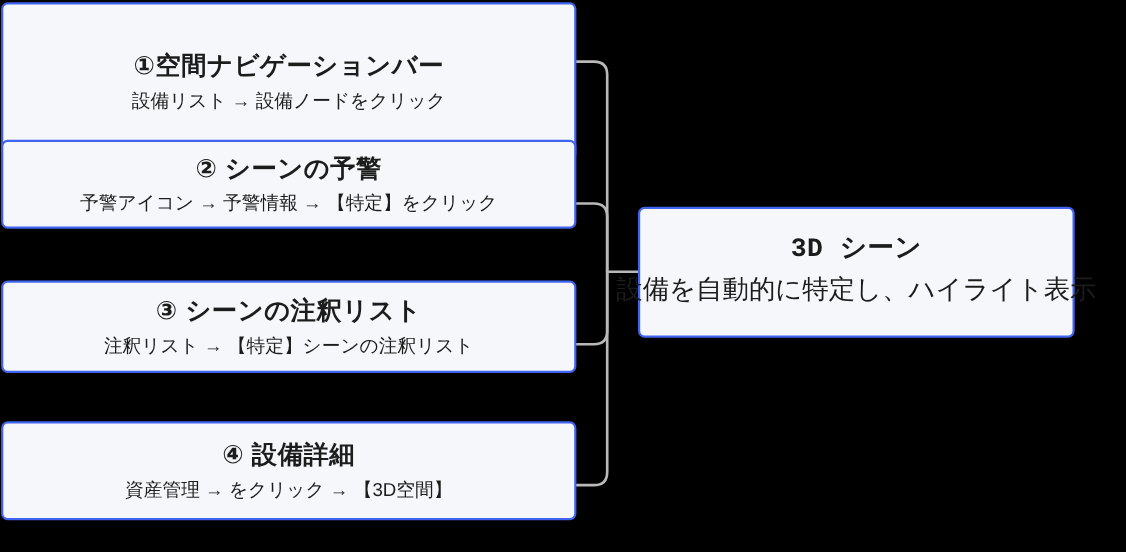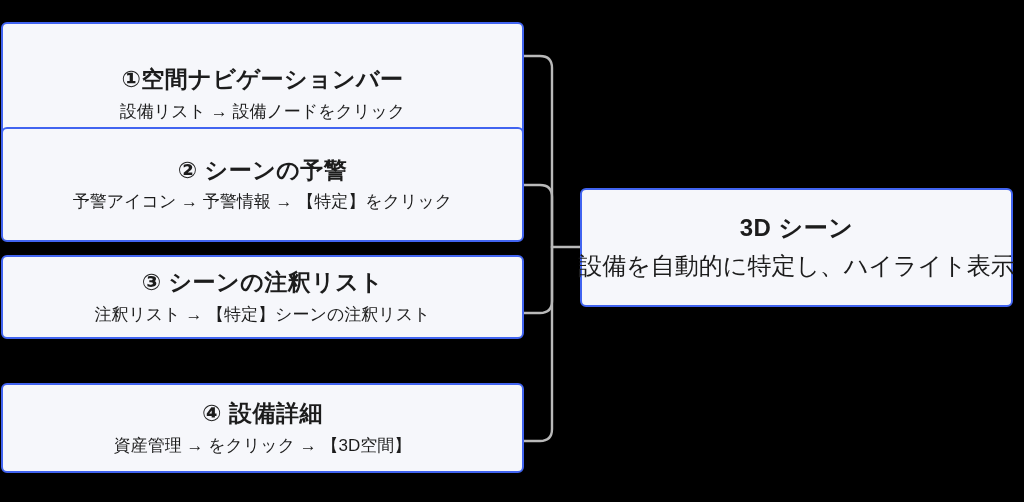--- a/index.html
+++ b/index.html
@@ -44,26 +44,26 @@
     white-space: nowrap;
   }
   .node .subtitle {
     font-size: 17px;
     font-weight: normal;
     line-height: 1.3;
     margin-top: 7px;
     white-space: nowrap;
   }
   
-  #step-1 { left: 1px;  top: 2px;   width: 523px; height: 144px; margin-top: 20px; }
-  #step-2 { left: 1px;  top: 127px; width: 523px; height: 115px; }
+  #step-1 { left: 1px;  top: 2px;   width: 523px; height: 144px; }
+  #step-2 { left: 1px;  top: 127px; width: 523px; height: 81px; }
   #step-3 { left: 1px;  top: 255px; width: 523px; height: 84px; }
   #step-4 { left: 1px;  top: 383px; width: 523px; height: 90px; }
   
-  #target-3d { left: 580px; top: 188px; width: 433px; height: 119px; }
+  #target-3d { left: 580px; top: 188px; width: 397px; height: 119px; font-family: Liberation Mono, monospace; }
   #target-3d .title { font-size: 24px; }
   #target-3d .subtitle { font-size: 24px; }
 
   #connectors {
     position: absolute;
     left: 0;
     top: 0;
     width: 1024px;
     height: 502px;
     pointer-events: none;

